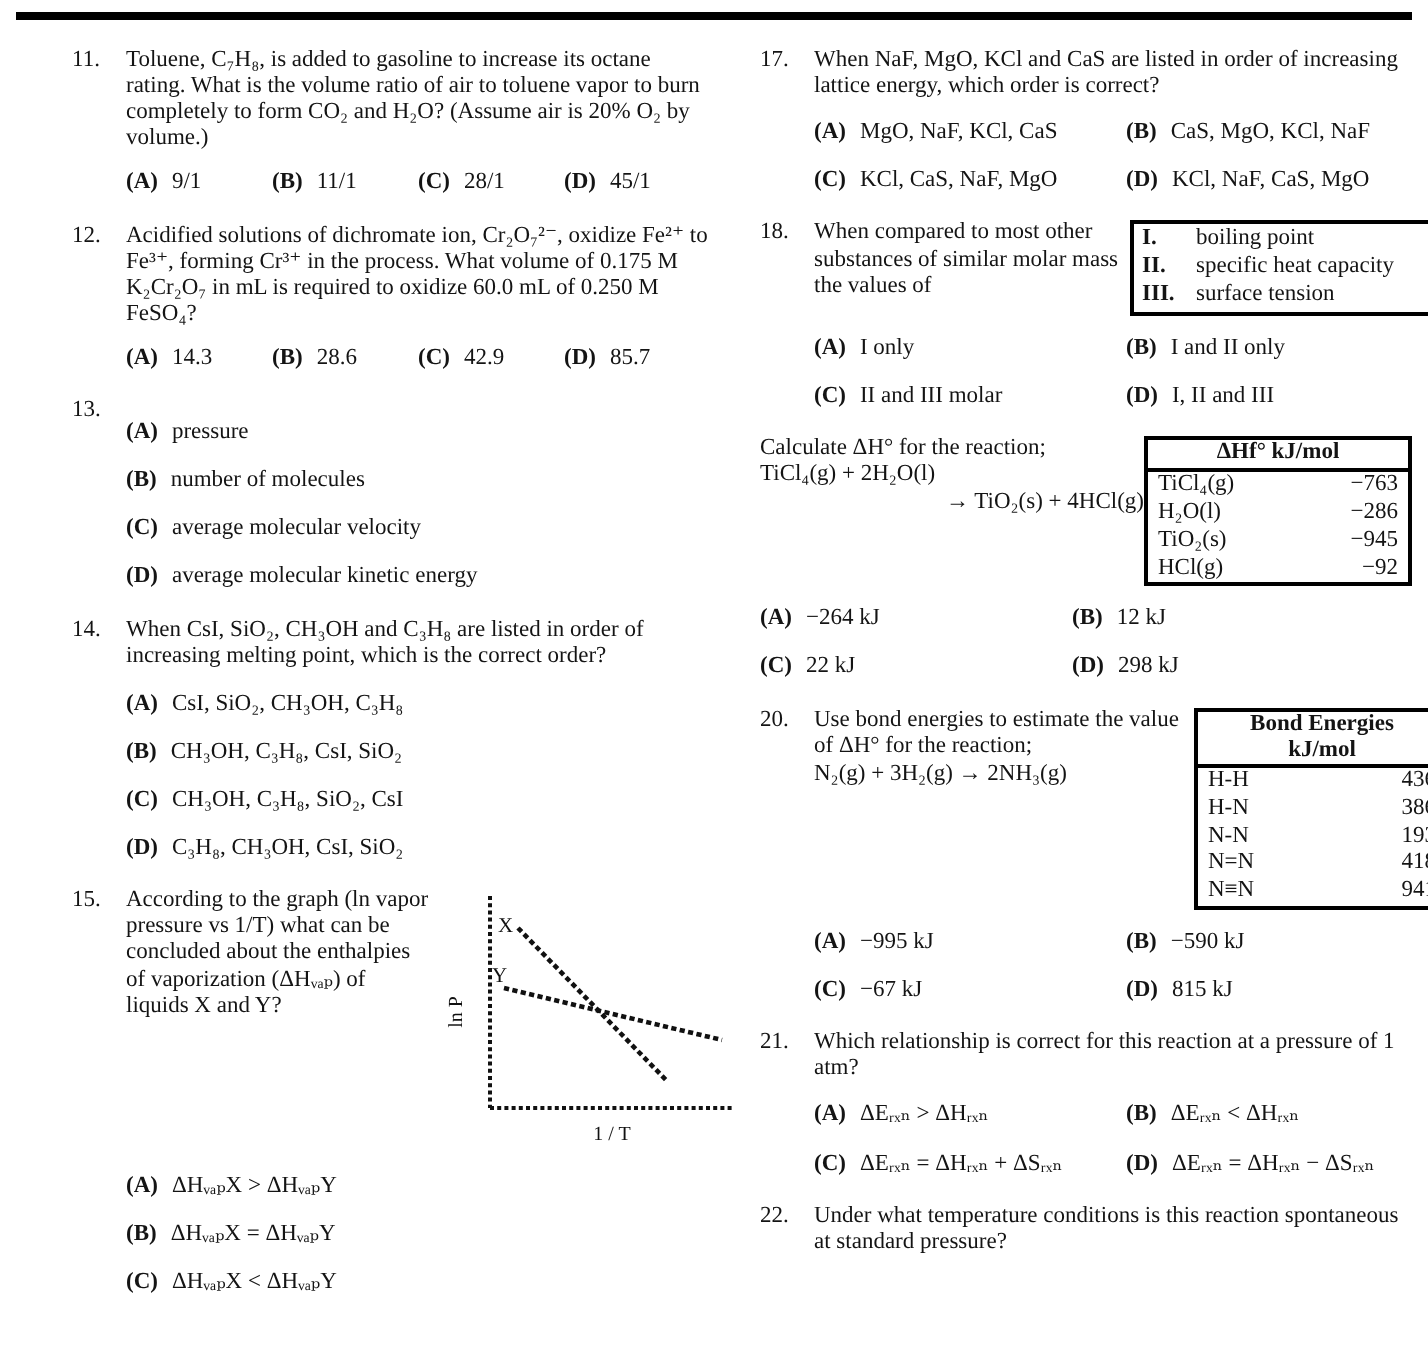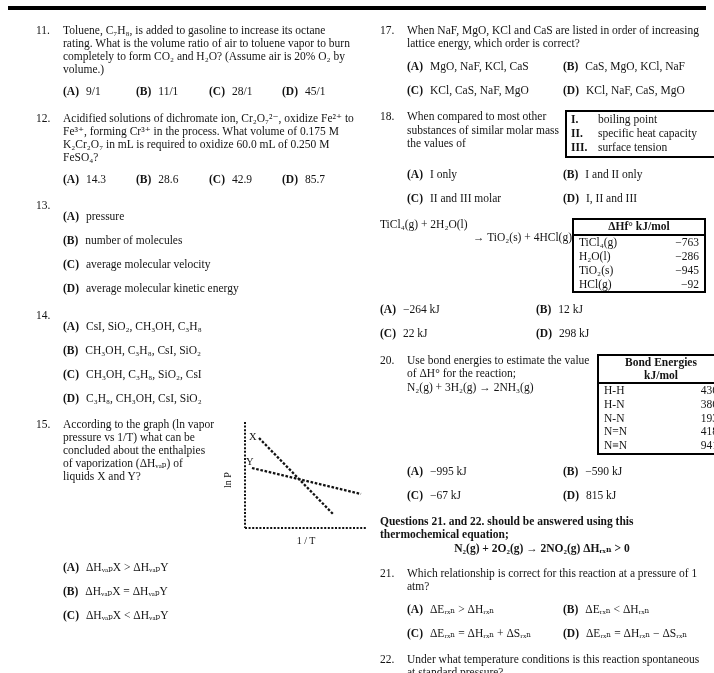--- a/index.html
+++ b/index.html
@@ -130,20 +130,21 @@
                 <span class="ol">(D)</span>
                 <span class="ot">average molecular kinetic energy</span>
               </div>
           </div>
         </div>
       </div>
 
       <div class="q">
         <div class="qnum">14.</div>
         <div class="qbody">
+          <div class="qtext">When CsI, SiO₂, CH₃OH and C₃H₈ are listed in order of increasing melting point, which is the correct order?</div>
           <div class="stack">
             <div class="opt">
                 <span class="ol">(A)</span>
                 <span class="ot">CsI, SiO₂, CH₃OH, C₃H₈</span>
               </div>
             <div class="opt">
                 <span class="ol">(B)</span>
                 <span class="ot">CH₃OH, C₃H₈, CsI, SiO₂</span>
               </div>
             <div class="opt">
@@ -259,20 +260,21 @@
                 <span class="ot">I, II and III</span>
               </div>
           </div>
         </div>
       </div>
 
       <div class="q">
         <div class="qbody">
           <div class="flexrow">
             <div class="q19lines">
+              <div>Calculate ΔH° for the reaction;</div>
               <div>TiCl₄(g) + 2H₂O(l)</div>
               <div class="line-right">→ TiO₂(s) + 4HCl(g)</div>
             </div>
             <div class="dtable t19">
               <div class="thead">ΔHf°  kJ/mol</div>
               <div class="trow">
                   <span>TiCl₄(g)</span>
                   <span class="tval">−763</span>
                 </div>
               <div class="trow">
@@ -359,24 +361,20 @@
                 <span class="ot">−67 kJ</span>
               </div>
             <div class="opt">
                 <span class="ol">(D)</span>
                 <span class="ot">815 kJ</span>
               </div>
           </div>
         </div>
       </div>
 
-      <div class="note">
-        <div>Questions 21. and 22. should be answered using this thermochemical equation;</div>
-        <div class="note-eq">N₂(g) + 2O₂(g) → 2NO₂(g)   ΔHᵣₓₙ &gt; 0</div>
-      </div>
 
       <div class="q">
         <div class="qnum">21.</div>
         <div class="qbody">
           <div class="qtext">Which relationship is correct for this reaction at a pressure of 1 atm?</div>
           <div class="grid2">
             <div class="opt">
                 <span class="ol">(A)</span>
                 <span class="ot">ΔEᵣₓₙ &gt; ΔHᵣₓₙ</span>
               </div>

